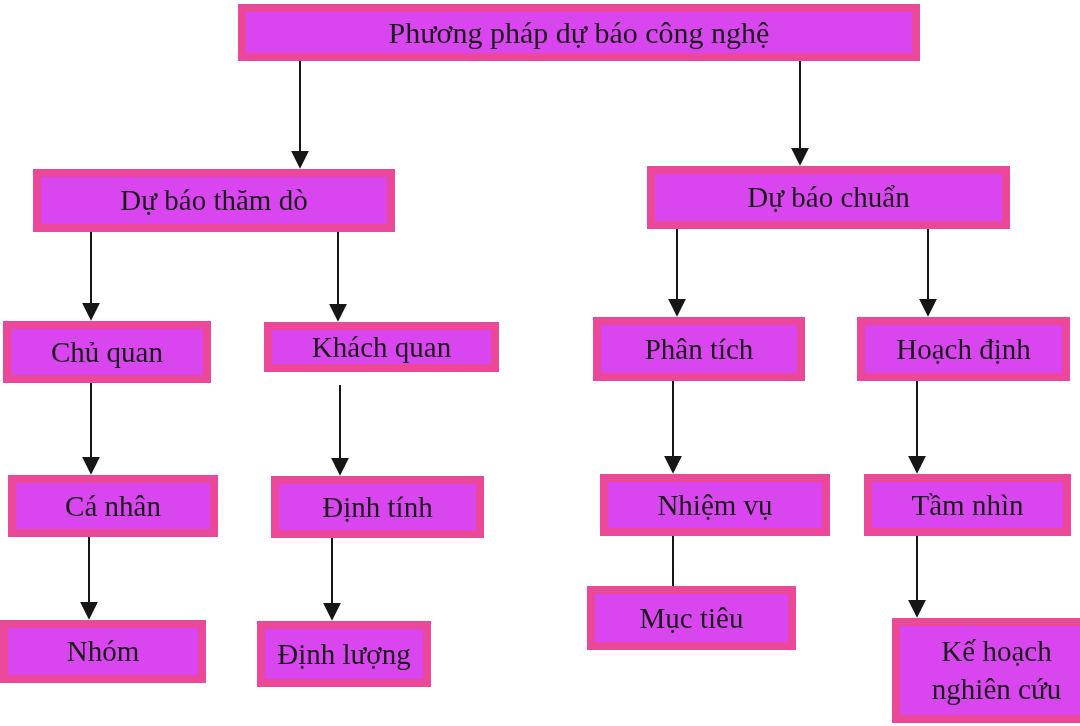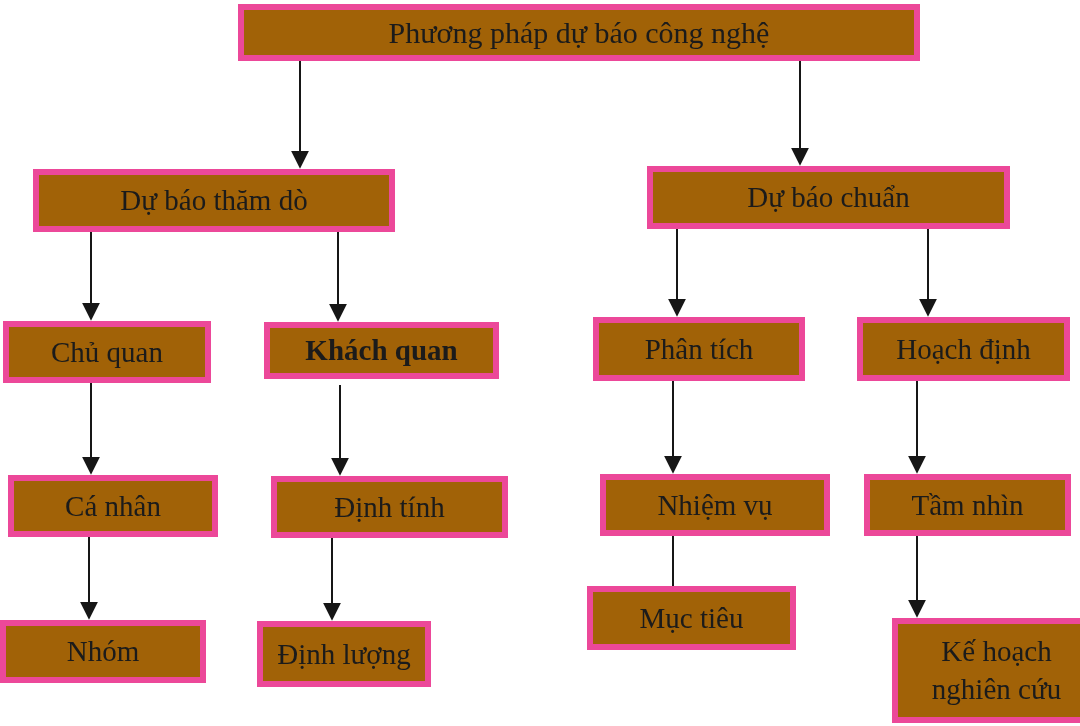--- a/index.html
+++ b/index.html
@@ -23,40 +23,40 @@
     width: 1080px;
     height: 726px;
   }
   #edges-svg line {
     stroke: #161616;
     stroke-width: 2;
   }
   .node {
     position: absolute;
     box-sizing: border-box;
-    border: 6px solid #ec4899;
-    background: #a16207;
+    border: 8px solid #ec4899;
+    background: #d946ef;
     display: flex;
     align-items: center;
     justify-content: center;
     text-align: center;
     font-size: 29px;
     line-height: 1.25;
     padding: 2px 6px;
   }
   
   .n-root        { left: 238px; top: 4px;   width: 682px; height: 57px;  font-size: 30px; }
   .n-tham-do     { left: 33px;  top: 169px; width: 362px; height: 63px; }
   .n-chuan       { left: 647px; top: 166px; width: 363px; height: 63px; }
   .n-chu-quan    { left: 3px;   top: 321px; width: 208px; height: 62px; }
-  .n-khach-quan  { left: 264px; top: 322px; width: 235px; height: 57px; font-weight: bold; }
+  .n-khach-quan  { left: 264px; top: 322px; width: 235px; height: 50px; }
   .n-phan-tich   { left: 593px; top: 317px; width: 212px; height: 64px; }
   .n-hoach-dinh  { left: 857px; top: 317px; width: 213px; height: 64px; }
   .n-ca-nhan     { left: 8px;   top: 475px; width: 210px; height: 62px; }
-  .n-dinh-tinh   { left: 271px; top: 476px; width: 237px; height: 62px; }
+  .n-dinh-tinh   { left: 271px; top: 476px; width: 213px; height: 62px; }
   .n-nhiem-vu    { left: 600px; top: 474px; width: 230px; height: 62px; }
   .n-tam-nhin    { left: 864px; top: 474px; width: 207px; height: 62px; }
   .n-nhom        { left: 0px;   top: 620px; width: 206px; height: 63px; }
   .n-dinh-luong  { left: 257px; top: 621px; width: 174px; height: 66px; }
   .n-muc-tieu    { left: 587px; top: 586px; width: 209px; height: 64px; }
   .n-ke-hoach    { left: 848px; top: 618px; width: 209px; height: 105px; line-height: 1.3; margin-left: 44px; }
 </style>
 </head>
 <body>
 

